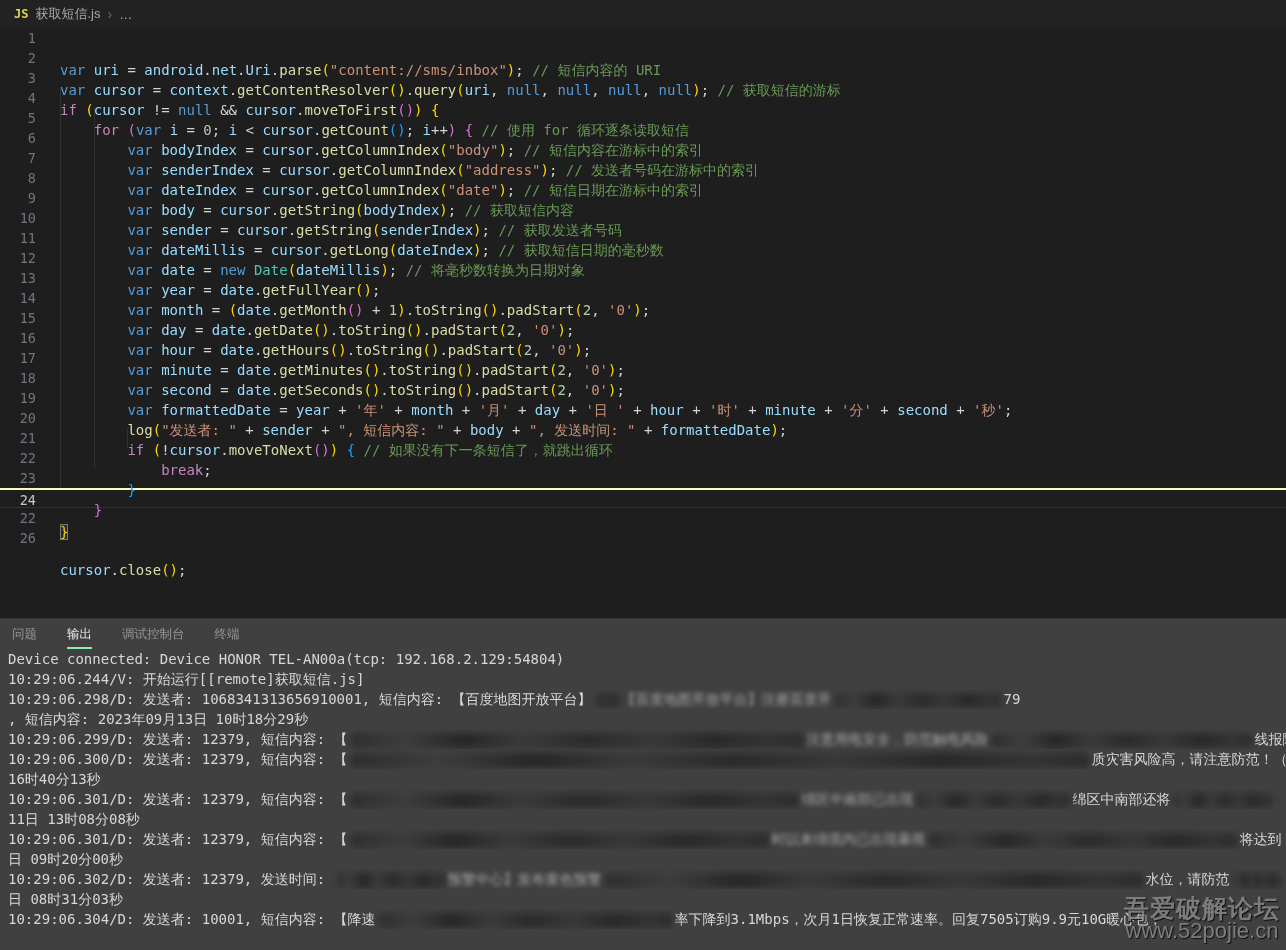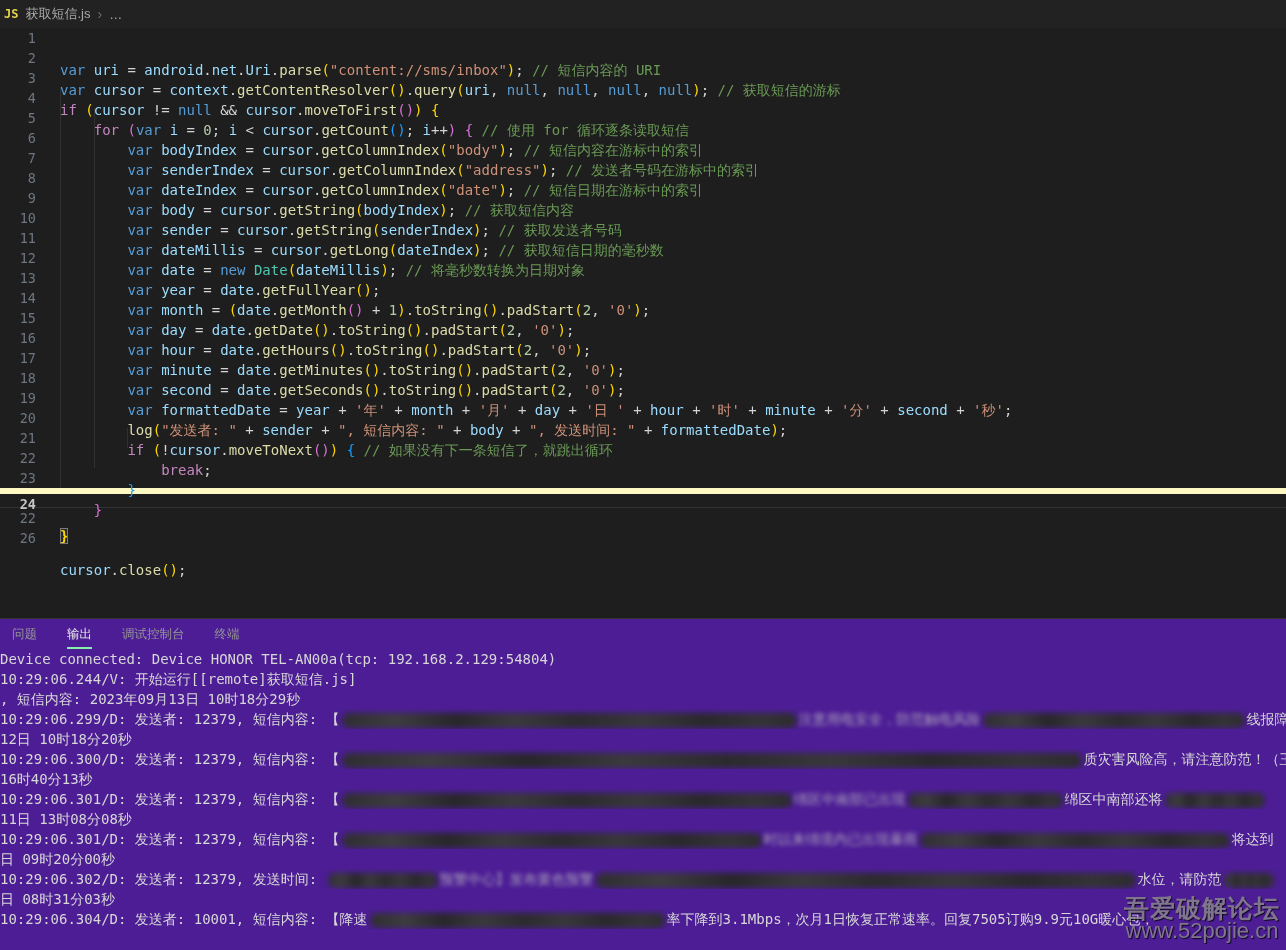--- a/index.html
+++ b/index.html
@@ -5,29 +5,29 @@
   * { box-sizing: border-box; }
   html,body { margin:0; padding:0; }
   body {
     width:1286px; height:950px; overflow:hidden;
     background:#1e1e1e; color:#d4d4d4;
     font-family:"DejaVu Sans Mono", monospace;
   }
   
   .breadcrumb {
     height:28px; background:#222222; display:flex; align-items:center;
-    padding-left:4px; gap:7px; font-size:13px; color:#a9a9a9;
+    padding-left:14px; gap:7px; font-size:13px; color:#a9a9a9;
     font-family:"Liberation Sans", sans-serif;
   }
   .js-icon { color:#e8d44d; font-weight:bold; font-size:12px; font-family:"DejaVu Sans Mono",monospace; }
   .crumb-sep { color:#6e6e6e; font-size:14px; }
   
   .editor { position:relative; height:590px; background:#1e1e1e; }
   .code-row { display:flex; height:20px; line-height:20px; font-size:14px; white-space:pre; }
-  .code-row.active { border-top:6px solid #fef9c3; border-bottom:1px solid #323232;font-weight:bold; }
+  .code-row.active { border-top:2px solid #fef9c3; border-bottom:1px solid #323232; }
   .gutter {
     flex:0 0 36px; text-align:right; color:#6e7681; font-size:13.5px;
     user-select:none;
   }
   .code-row.active .gutter { color:#c6c6c6; }
   .code-text { padding-left:24px;margin-top:32px; }
   .guide { position:absolute; width:1px; background:#313131; }
   .tk-k { color:#569cd6; }  
   .tk-c { color:#c586c0; }  
   .tk-v { color:#9cdcfe; }  
@@ -35,29 +35,29 @@
   .tk-s { color:#ce9178; }  
   .tk-n { color:#b5cea8; }  
   .tk-m { color:#6a9955; }  
   .tk-t { color:#4ec9b0; }  
   .tk-p { color:#d4d4d4; }  
   .tk-bg { color:#ffd700; } 
   .tk-bp { color:#da70d6; } 
   .tk-bb { color:#179fff; } 
   .bracket-match { outline:1px solid #7a7a7a; outline-offset:-1px; background:rgba(120,120,120,.12); }
   
-  .panel { border-top:1px solid #333333; height:332px; background:#4c1d95; position:relative; }
+  .panel { border-top:1px solid #333333; height:332px; background:#404040; position:relative; }
   .panel-tabs {
     height:30px; display:flex; align-items:center; padding-left:12px; gap:30px;
     font-family:"Liberation Sans", sans-serif; font-size:12.5px;
   }
   .tab { color:#969696; height:30px; line-height:30px; cursor:pointer; }
   .tab.active { color:#e7e7e7; font-weight:normal; border-bottom:2px solid #86efac;text-align:center; }
   .output {
-    position:relative; height:302px; overflow:hidden; padding-left:0;
+    position:relative; height:302px; overflow:hidden; padding-left:8px;
     font-size:14px; line-height:20px; color:#d7d7d7;
   }
   .out-row { height:20px; white-space:pre; overflow:hidden; }
   .blur {
     display:inline-block; height:15px; border-radius:7px; vertical-align:middle;
     margin:0 2px;
     background:linear-gradient(90deg,#2e2e2e,#3d3d3d 12%,#272727 25%,#3a3a3a 38%,#2b2b2b 52%,#383838 66%,#292929 80%,#343434 92%,#2c2c2c);
     filter:blur(3px);
   }
   .faint { filter:blur(2px); opacity:.8; color:#c2c2c2; }
@@ -117,23 +117,23 @@
 <div class="panel">
   <div class="panel-tabs" id="panel-tabs">
       <div class="tab">问题</div>
       <div class="tab active">输出</div>
       <div class="tab">调试控制台</div>
       <div class="tab">终端</div>
     </div>
   <div class="output" id="output-log">
       <div class="out-row"><span>Device connected: Device HONOR TEL-AN00a(tcp: 192.168.2.129:54804)</span></div>
       <div class="out-row"><span>10:29:06.244/V: 开始运行[[remote]获取短信.js]</span></div>
+      <div class="out-row"><span>10:29:06.298/D: 发送者: 1068341313656910001, 短信内容: 【百度地图开放平台】</span><span class="blur" style="width: 26px;"></span><span class="faint">【百度地图开放平台】注册百度开</span><span class="blur" style="width: 168px;"></span><span>79</span></div>
       <div class="out-row"><span>, 短信内容: 2023年09月13日 10时18分29秒</span></div>
       <div class="out-row"><span>10:29:06.299/D: 发送者: 12379, 短信内容: 【</span><span class="blur" style="width: 455px;"></span><span class="faint">注意用电安全，防范触电风险</span><span class="blur" style="width: 262px;"></span><span>线报障</span></div>
-      <div class="out-row"><span>12日 10时18分20秒</span></div>
       <div class="out-row"><span>10:29:06.300/D: 发送者: 12379, 短信内容: 【</span><span class="blur" style="width: 740px;"></span><span>质灾害风险高，请注意防范！（王</span></div>
       <div class="out-row"><span>16时40分13秒</span></div>
       <div class="out-row"><span>10:29:06.301/D: 发送者: 12379, 短信内容: 【</span><span class="blur" style="width: 450px;"></span><span class="faint">绵区中南部已出现</span><span class="blur" style="width: 155px;"></span><span>绵区中南部还将</span><span class="blur" style="width: 100px;"></span></div>
       <div class="out-row"><span>11日 13时08分08秒</span></div>
       <div class="out-row"><span>10:29:06.301/D: 发送者: 12379, 短信内容: 【</span><span class="blur" style="width: 420px;"></span><span class="faint">时以来绵境内已出现暴雨</span><span class="blur" style="width: 310px;"></span><span>将达到</span></div>
       <div class="out-row"><span>日 09时20分00秒</span></div>
       <div class="out-row"><span>10:29:06.302/D: 发送者: 12379, 发送时间: </span><span class="blur" style="width: 110px;"></span><span class="faint">预警中心】发布黄色预警</span><span class="blur" style="width: 540px;"></span><span>水位，请防范</span><span class="blur" style="width: 50px;"></span></div>
       <div class="out-row"><span>日 08时31分03秒</span></div>
       <div class="out-row"><span>10:29:06.304/D: 发送者: 10001, 短信内容: 【降速</span><span class="blur" style="width: 295px;"></span><span>率下降到3.1Mbps，次月1日恢复正常速率。回复7505订购9.9元10G暖心包，</span></div>
     </div>

